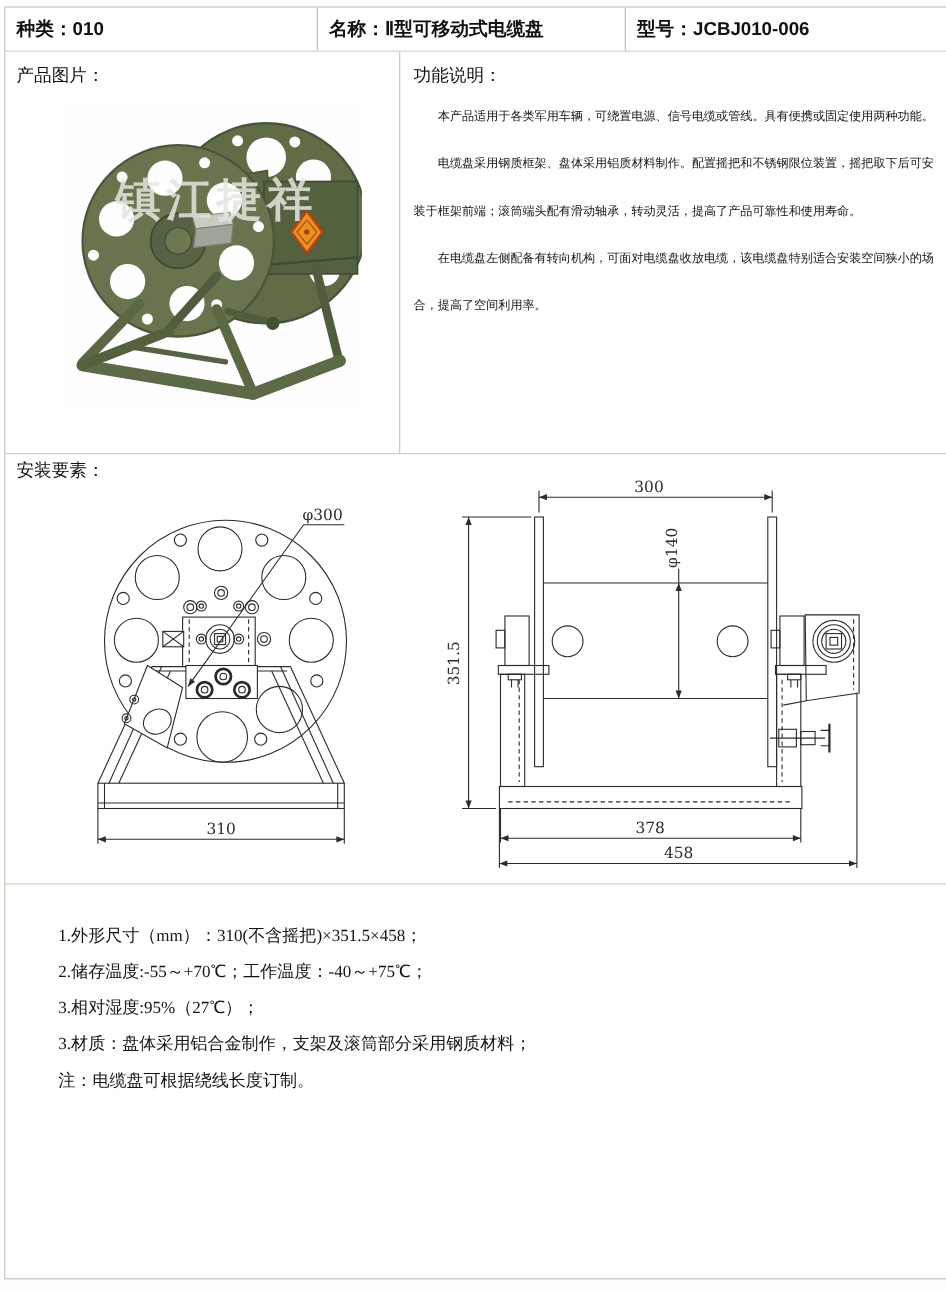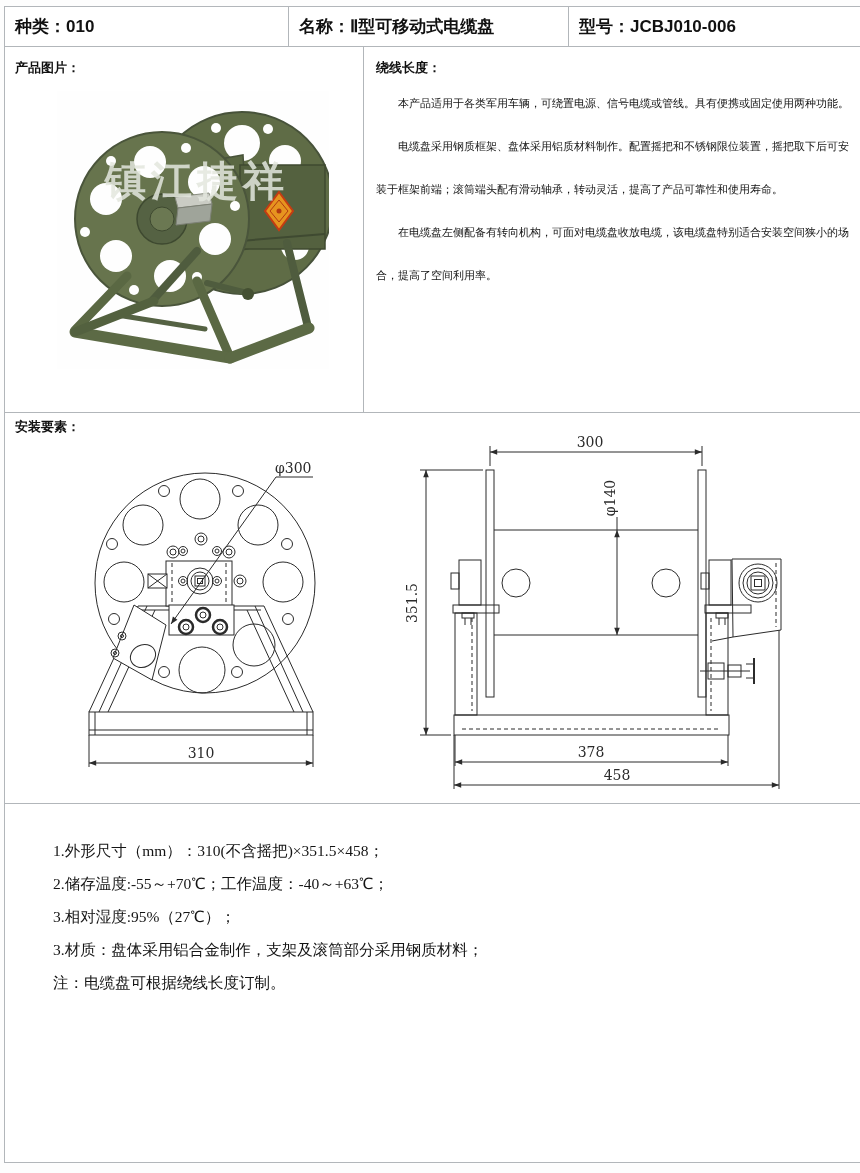--- a/index.html
+++ b/index.html
@@ -14,21 +14,21 @@
   .row2 { grid-template-columns:359px 1fr; border-bottom:1px solid #b2b6ba; }
   .row3, .row4 { grid-template-columns:1fr; }
   .row3 { border-bottom:1px solid #b2b6ba; }
   .cell { position:relative; overflow:hidden; background:#fff; }
   .cell.vline { border-right:1px solid #b2b6ba; }
   .hdr-cell {
     display:flex; align-items:center; padding-left:10px;
     font-family:"Liberation Sans", sans-serif; font-weight:bold; font-size:17px; color:#111;
   }
   .sec-title {
-    font-family:"Liberation Sans", sans-serif; font-weight:bold; font-size:13px; color:#111;
+    font-family:"Liberation Sans", sans-serif; font-weight:normal; font-size:16px; color:#111;
   }
   .photo-title { position:absolute; top:12px; left:10px; }
   .photo-svg { position:absolute; left:52px; top:44px; }
   .fn-wrap { padding:12px 14px 0 12px; }
   .fn-paras { margin-top:5px; }
   .fn-paras p {
     font-size:11px; line-height:43px; text-align:justify; text-indent:2em; color:#141414;
   }
   .inst-title { position:absolute; top:5px; left:10px; }
   .drawing { position:absolute; left:0; top:0; }
@@ -115,21 +115,21 @@
           <line x1="18" y1="241" x2="97" y2="210" stroke="#53613f" stroke-width="9"></line>
           <line x1="150" y1="192" x2="186" y2="201" stroke="#4f5c3e" stroke-width="6"></line>
           <circle cx="191" cy="203" r="6" fill="#445032"></circle>
         </g>
 
         <text x="48" y="104" font-family="Liberation Sans, sans-serif" font-size="41" font-weight="bold" fill="#e3e7de" opacity="0.85" letter-spacing="5">镇江捷祥</text>
       </svg>
     </div>
     <div class="cell">
       <div class="fn-wrap">
-        <div class="sec-title">绕线长度：</div>
+        <div class="sec-title">功能说明：</div>
         <div class="fn-paras">
           <p>本产品适用于各类军用车辆，可绕置电源、信号电缆或管线。具有便携或固定使用两种功能。</p>
           <p>电缆盘采用钢质框架、盘体采用铝质材料制作。配置摇把和不锈钢限位装置，摇把取下后可安装于框架前端；滚筒端头配有滑动轴承，转动灵活，提高了产品可靠性和使用寿命。</p>
           <p>在电缆盘左侧配备有转向机构，可面对电缆盘收放电缆，该电缆盘特别适合安装空间狭小的场合，提高了空间利用率。</p>
         </div>
       </div>
     </div>
   </div>
 
   <div class="row row3">
@@ -337,21 +337,21 @@
         </g>
       </svg>
     </div>
   </div>
 
   <div class="row row4">
     <div class="cell">
       <div class="specs-wrap">
         <div class="spec-items">
           <div class="spec-item">1.外形尺寸（mm）：310(不含摇把)×351.5×458；</div>
-          <div class="spec-item">2.储存温度:-55～+70℃；工作温度：-40～+63℃；</div>
+          <div class="spec-item">2.储存温度:-55～+70℃；工作温度：-40～+75℃；</div>
           <div class="spec-item">3.相对湿度:95%（27℃）；</div>
           <div class="spec-item">3.材质：盘体采用铝合金制作，支架及滚筒部分采用钢质材料；</div>
           <div class="spec-item">注：电缆盘可根据绕线长度订制。</div>
         </div>
       </div>
     </div>
   </div>
 
 </div>
 

